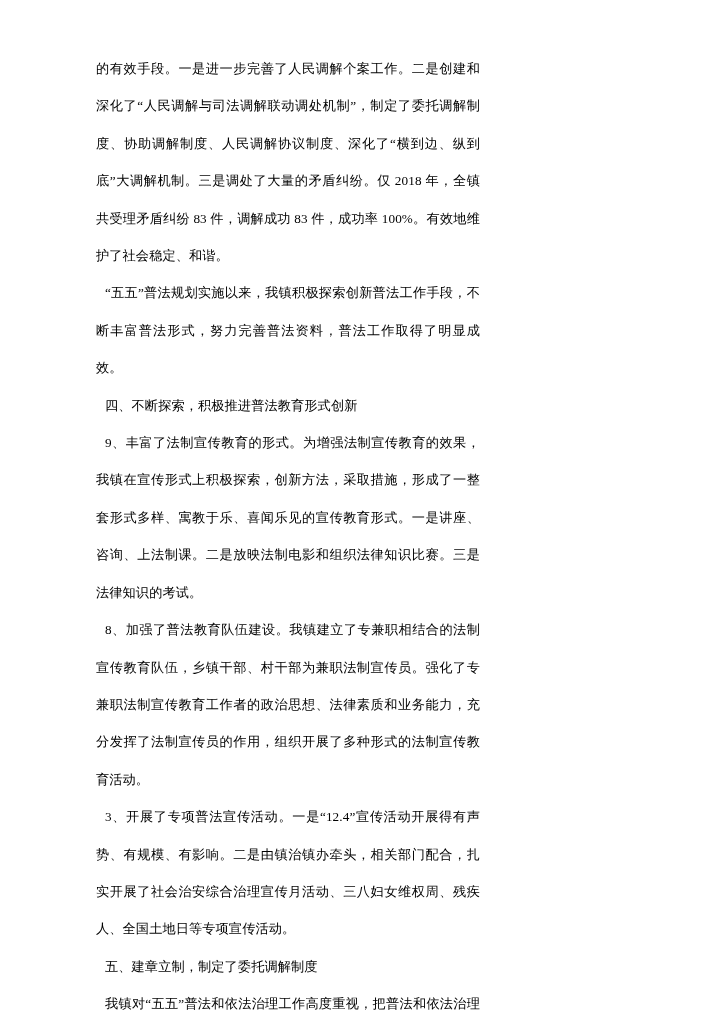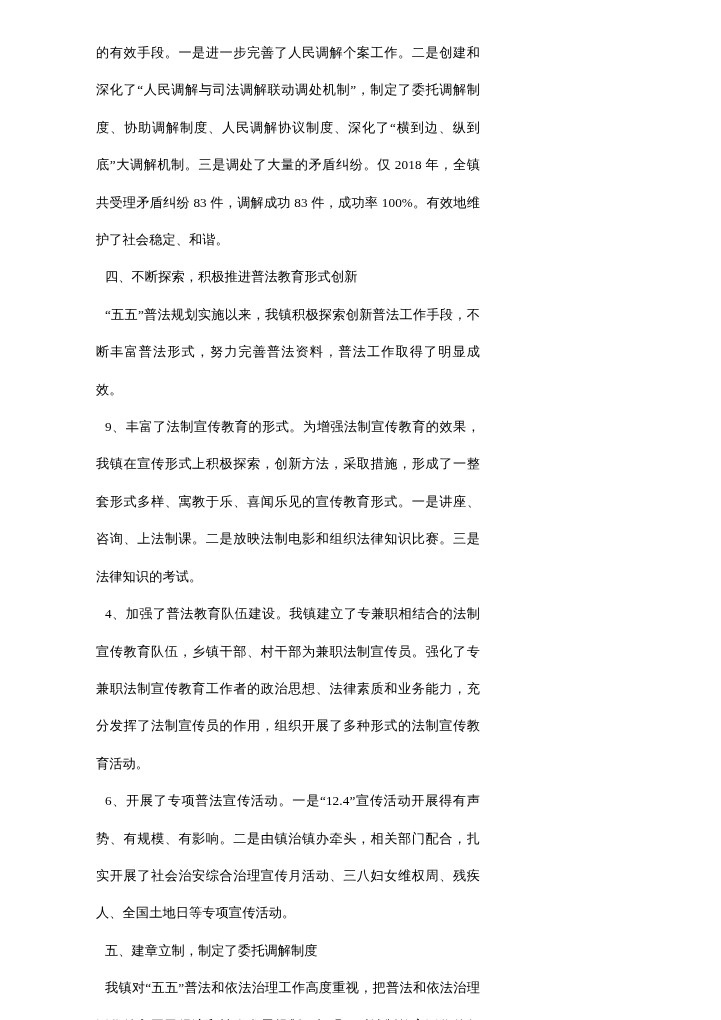--- a/index.html
+++ b/index.html
@@ -13,21 +13,21 @@
     font-family: "Liberation Serif", "DejaVu Serif", serif;
     color: #000000;
     overflow: hidden;
   }
   .page {
     position: relative;
     width: 576px;
     height: 1020px;
     background: #ffffff;
     box-sizing: border-box;
-    padding: 34px 96px 60px 96px;
+    padding: 50px 96px 60px 96px;
   }
   .doc-body {
     font-size: 13.2px;
     line-height: 37.4px;
     text-align: justify;
     text-justify: inter-ideograph;
     letter-spacing: 0.1px;
   }
   .para {
     margin: 0;
@@ -37,21 +37,21 @@
   .para.indent1 {
     text-indent: 9px;
   }
 </style>
 </head>
 <body>
 
 <div class="page">
   <div class="doc-body">
     <p class="para">的有效手段。一是进一步完善了人民调解个案工作。二是创建和深化了“人民调解与司法调解联动调处机制”，制定了委托调解制度、协助调解制度、人民调解协议制度、深化了“横到边、纵到底”大调解机制。三是调处了大量的矛盾纠纷。仅 2018 年，全镇共受理矛盾纠纷 83 件，调解成功 83 件，成功率 100%。有效地维护了社会稳定、和谐。</p>
+    <p class="para indent1">“五五”普法规划实施以来，我镇积极探索创新普法工作手段，不断丰富普法形式，努力完善普法资料，普法工作取得了明显成效。</p>
     <p class="para indent1">四、不断探索，积极推进普法教育形式创新</p>
-    <p class="para indent1">“五五”普法规划实施以来，我镇积极探索创新普法工作手段，不断丰富普法形式，努力完善普法资料，普法工作取得了明显成效。</p>
     <p class="para indent1">9、丰富了法制宣传教育的形式。为增强法制宣传教育的效果，我镇在宣传形式上积极探索，创新方法，采取措施，形成了一整套形式多样、寓教于乐、喜闻乐见的宣传教育形式。一是讲座、咨询、上法制课。二是放映法制电影和组织法律知识比赛。三是法律知识的考试。</p>
-    <p class="para indent1">4、加强了普法教育队伍建设。我镇建立了专兼职相结合的法制宣传教育队伍，乡镇干部、村干部为兼职法制宣传员。强化了专兼职法制宣传教育工作者的政治思想、法律素质和业务能力，充分发挥了法制宣传员的作用，组织开展了多种形式的法制宣传教育活动。</p>
-    <p class="para indent1">6、开展了专项普法宣传活动。一是“12.4”宣传活动开展得有声势、有规模、有影响。二是由镇治镇办牵头，相关部门配合，扎实开展了社会治安综合治理宣传月活动、三八妇女维权周、残疾人、全国土地日等专项宣传活动。</p>
+    <p class="para indent1">8、加强了普法教育队伍建设。我镇建立了专兼职相结合的法制宣传教育队伍，乡镇干部、村干部为兼职法制宣传员。强化了专兼职法制宣传教育工作者的政治思想、法律素质和业务能力，充分发挥了法制宣传员的作用，组织开展了多种形式的法制宣传教育活动。</p>
+    <p class="para indent1">3、开展了专项普法宣传活动。一是“12.4”宣传活动开展得有声势、有规模、有影响。二是由镇治镇办牵头，相关部门配合，扎实开展了社会治安综合治理宣传月活动、三八妇女维权周、残疾人、全国土地日等专项宣传活动。</p>
     <p class="para indent1">五、建章立制，制定了委托调解制度</p>
     <p class="para indent1">我镇对“五五”普法和依法治理工作高度重视，把普法和依法治理工作纳入国民经济和社会发展规划，加强了对法制教育工作的领导，强化了目标管理，及时</p>
   </div>
 </div>
 
 </body></html>

